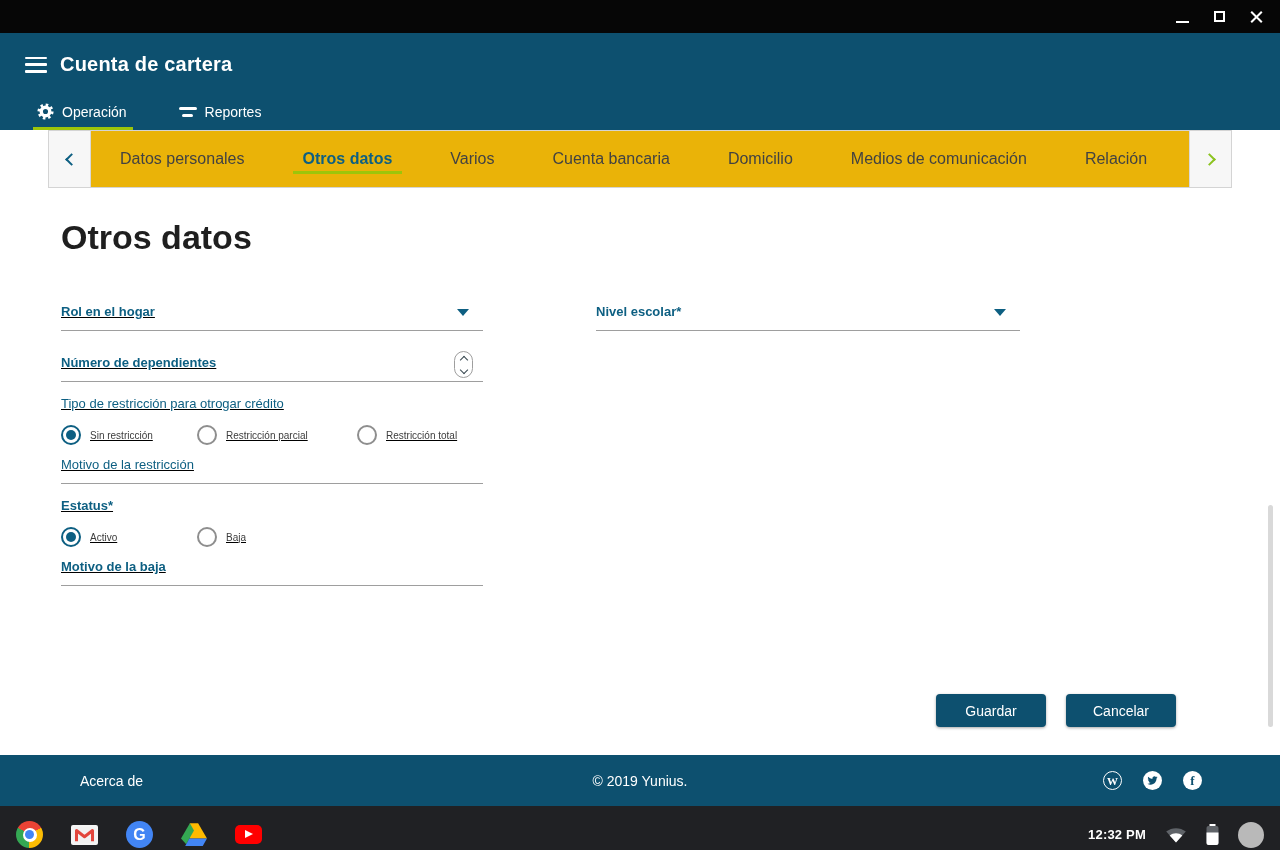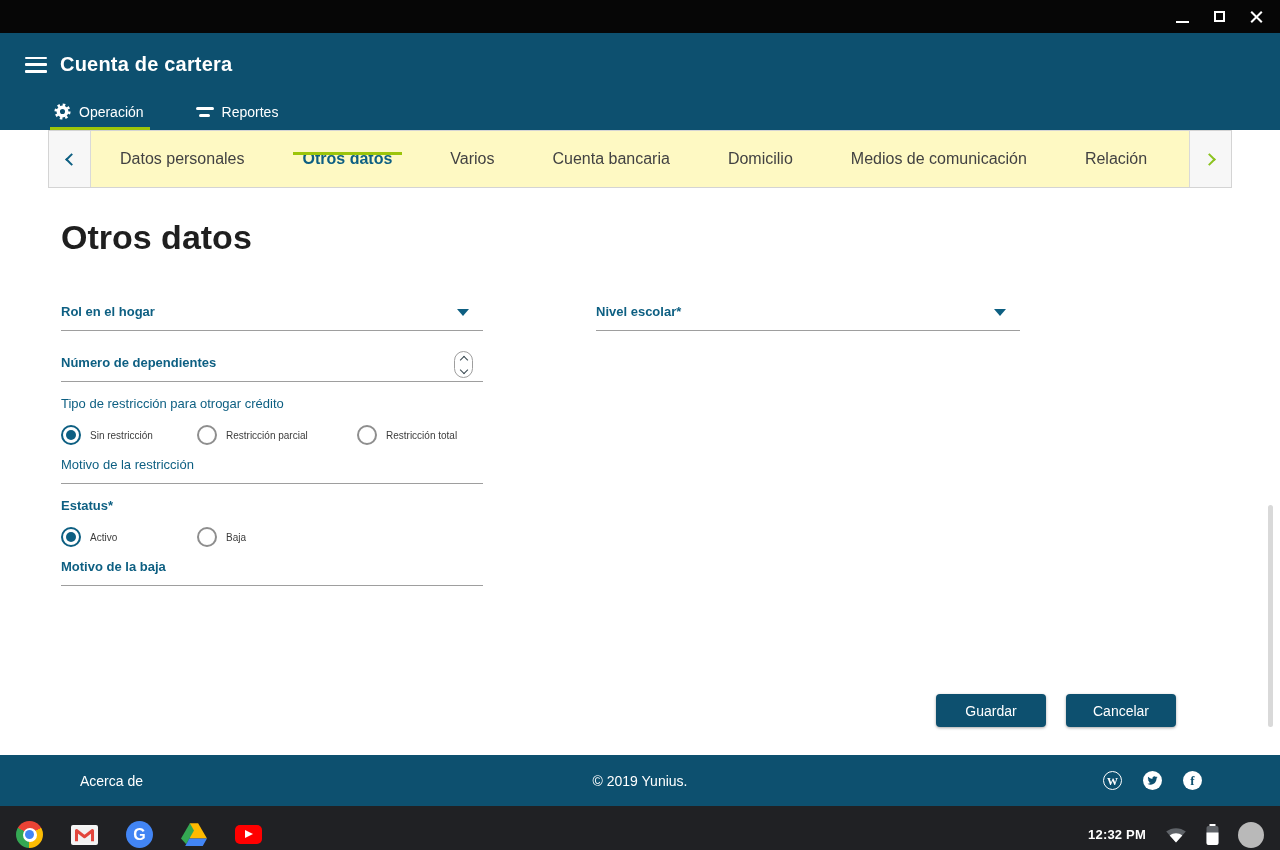--- a/index.html
+++ b/index.html
@@ -16,48 +16,48 @@
   .close-x i { position:absolute; left:0; top:7px; width:15px; height:2px; background:#fff; }
   .close-x i.a { transform:rotate(45deg); }
   .close-x i.b { transform:rotate(-45deg); }
 
   
   .appbar { height:97px; background:#0d506f; display:flex; flex-direction:column; }
   .appbar-top { display:flex; align-items:center; gap:13px; padding:20px 0 0 25px; }
   .hamburger { width:22px; height:16px; display:flex; flex-direction:column; justify-content:space-between; cursor:pointer; }
   .hamburger i { height:2.5px; background:#fff; border-radius:1px; }
   .app-title { color:#fff; font-size:20px; font-weight:bold; letter-spacing:.2px; }
-  .appbar-nav { display:flex; gap:42px; padding-left:50px; margin-top:auto; }
+  .appbar-nav { display:flex; gap:42px; padding-left:33px; margin-top:auto; }
   .nav-item { display:flex; align-items:center; gap:8px; color:#fff; font-size:14px; padding:0 6px 7px 4px; border-bottom:3px solid transparent; cursor:pointer; }
   .nav-item.active { border-bottom-color:#9cc50a; }
   .nav-icon { display:flex; align-items:center; }
   .shorttext { width:18px; height:10px; display:flex; flex-direction:column; justify-content:space-between; }
   .shorttext i { height:3px; background:#fff; border-radius:1.5px; }
   .shorttext i:nth-child(1){ width:18px; }
   .shorttext i:nth-child(2){ width:11px; }
 
   
   .tabstrip { height:58px; background:#fff; display:flex; padding:0 48px 0 48px; }
   .tabstrip-inner { display:flex; width:100%; border:1px solid #d4d4d4; }
   .tab-scroll { width:42px; background:#f7f7f7; display:flex; align-items:center; justify-content:center; cursor:pointer; flex:0 0 auto; }
   .tab-scroll.left { border-right:1px solid #d9d9d9; }
   .tab-scroll.right { border-left:1px solid #d9d9d9; }
   .chev { width:9px; height:9px; border-left:2.5px solid #0d5f82; border-bottom:2.5px solid #0d5f82; }
   .chev-left { transform:rotate(45deg); margin-left:3px; }
   .chev-right { transform:rotate(-135deg); border-color:#8bc31f; margin-right:3px; }
-  .tabs { display:flex; flex:1 1 auto; background:#fef9c3; overflow:hidden;align-items:center; }
+  .tabs { display:flex; flex:1 1 auto; background:#eab308; overflow:hidden; }
   .tab { position:relative; display:flex; align-items:center; padding:0 29px; font-size:16px; color:#424242; cursor:pointer; white-space:nowrap; }
   .tab.active { color:#0d5f82; font-weight:bold; }
   .tab.active::after { content:""; position:absolute; left:19px; right:19px; bottom:13px; height:3px; background:#9cc50a; }
 
   
   .content { position:relative; height:567px; background:#fff; }
   .page-title { position:absolute; left:61px; top:30px; font-size:34px; font-weight:bold; color:#1f1f1f; }
   .col { position:absolute; top:116px; }
-  .col-left { left:61px; width:422px; }
+  .col-left { left:61px; width:422px;text-decoration:underline; }
   .col-right { left:596px; width:424px; }
 
   .field { position:relative; border-bottom:1px solid #9e9e9e; padding-bottom:10px; cursor:pointer; }
   .field-label { font-size:13px; color:#0d5f82; font-weight:bold; line-height:16px; display:block; }
   .field-label.plain { font-weight:normal; }
   .caret { position:absolute; right:14px; top:5px; width:0; height:0; border-left:6px solid transparent; border-right:6px solid transparent; border-top:7px solid #0d5f82; }
   .mb24 { margin-bottom:24px; }
   .mb14 { margin-bottom:14px; }
 
   .stepper { position:absolute; right:10px; top:-4px; width:19px; height:27px; border:1px solid #9e9e9e; border-radius:10px; background:#fff; display:flex; flex-direction:column; align-items:center; justify-content:center; gap:4px; cursor:pointer; }

